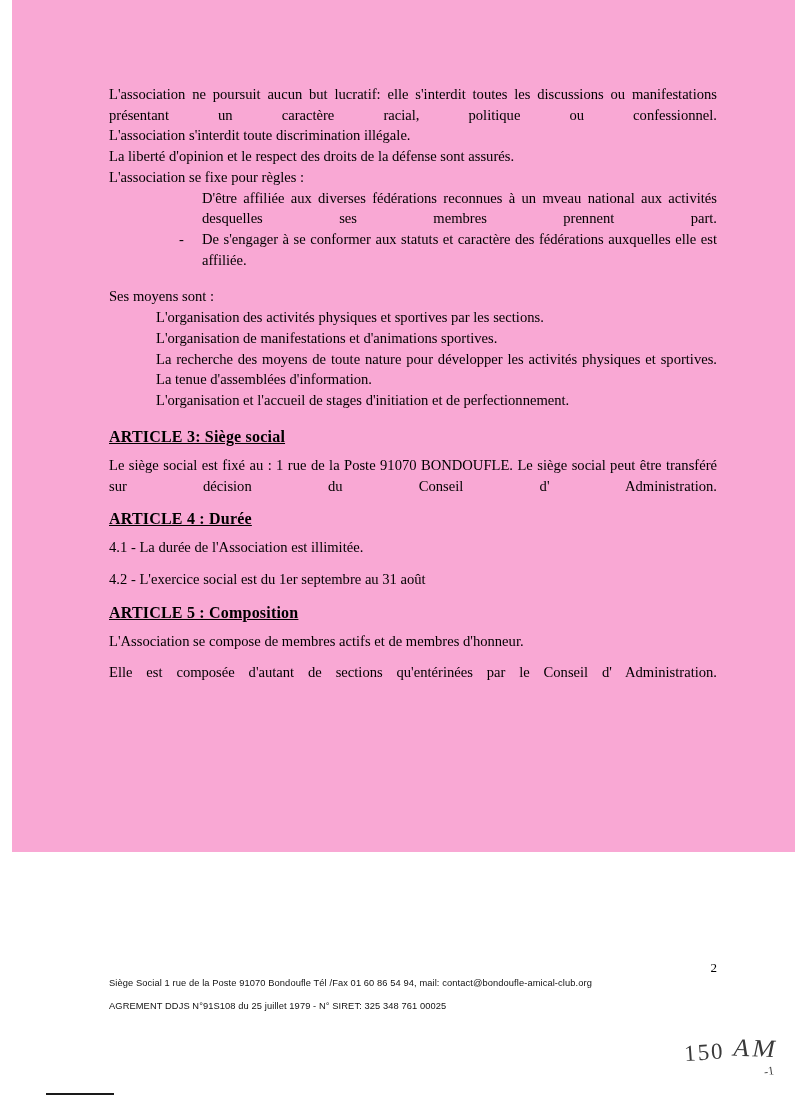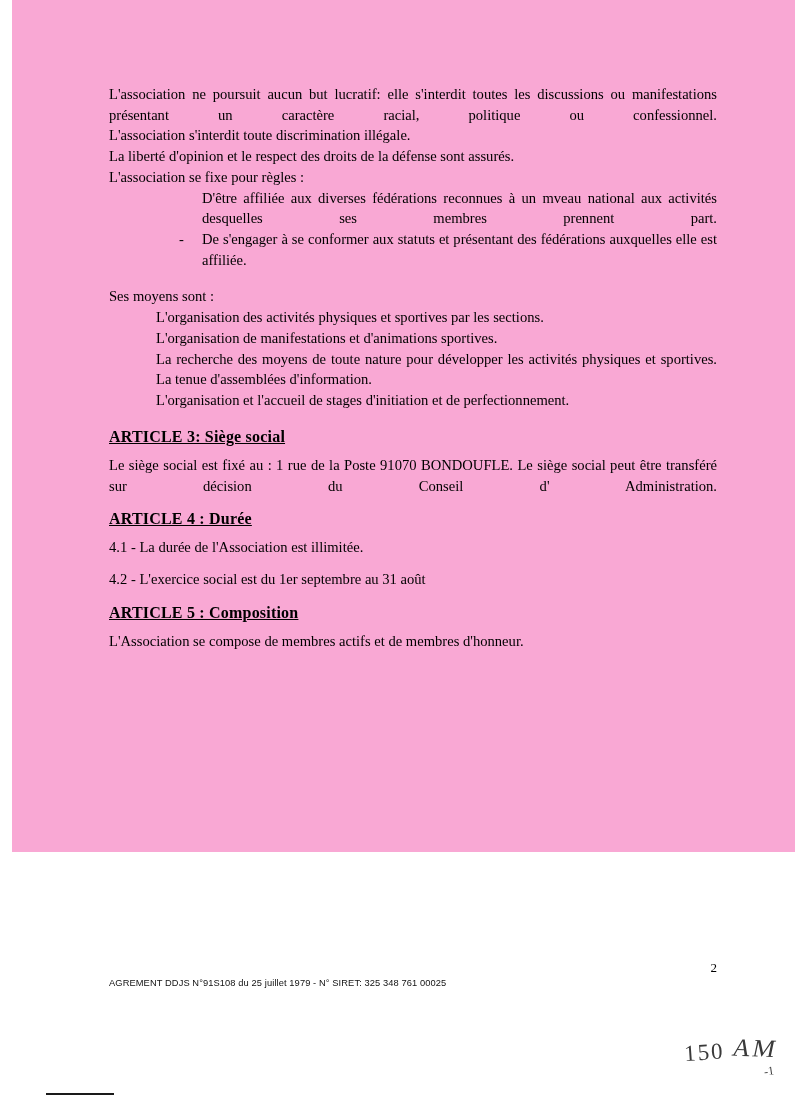--- a/index.html
+++ b/index.html
@@ -154,21 +154,21 @@
     <div class="para">L'association s'interdit toute discrimination illégale.</div>
 
     <div class="para">La liberté d'opinion et le respect des droits de la défense sont assurés.</div>
 
     <div class="para">L'association se fixe pour règles :</div>
 
     <div class="sub-block spread">D'être affiliée aux diverses fédérations reconnues à un mveau national aux activités desquelles ses membres prennent part.</div>
 
     <div class="dash-row">
       <span class="dash-mark">-</span>
-      <span class="dash-text spread">De s'engager à se conformer aux statuts et présentant des fédérations auxquelles elle est affiliée.</span>
+      <span class="dash-text spread">De s'engager à se conformer aux statuts et caractère des fédérations auxquelles elle est affiliée.</span>
     </div>
 
     <div class="para" style="margin-top:16px;">Ses moyens sont :</div>
 
     <div class="means-list">
       <div class="means-item">L'organisation des activités physiques et sportives par les sections.</div>
       <div class="means-item">L'organisation de manifestations et d'animations sportives.</div>
       <div class="means-item spread">La recherche des moyens de toute nature pour développer les activités physiques et sportives.</div>
       <div class="means-item">La tenue d'assemblées d'information.</div>
       <div class="means-item">L'organisation et l'accueil de stages d'initiation et de perfectionnement.</div>
@@ -176,26 +176,28 @@
 
     <div class="article-head" style="margin-top:17px;">ARTICLE 3:  Siège social</div>
     <div class="body-line spread">Le siège social est fixé au : 1 rue de la Poste 91070 BONDOUFLE. Le siège social peut être transféré sur décision du Conseil d' Administration.</div>
 
     <div class="article-head">ARTICLE 4 : Durée</div>
     <div class="body-line">4.1 - La durée de l'Association est illimitée.</div>
     <div class="body-line">4.2 -  L'exercice social est du 1er septembre au 31 août</div>
 
     <div class="article-head">ARTICLE 5 : Composition</div>
     <div class="body-line">L'Association se compose de membres actifs et de membres d'honneur.</div>
+    <div class="body-line spread">Elle est composée d'autant de sections qu'entérinées par le Conseil d' Administration.</div>
 
   </div>
 
   <div class="page-number">2</div>
 
   <div class="footer">
+    <div class="footer-line">Siège Social 1 rue de la Poste 91070 Bondoufle Tél /Fax 01 60 86 54 94, mail: contact@bondoufle-amical-club.org</div>
     <div class="footer-line">AGREMENT DDJS N°91S108 du 25 juillet 1979 -  N° SIRET: 325 348 761 00025</div>
   </div>
 
   <div class="handwriting">
     <span>150</span><span class="mark2">AM</span>
   </div>
   <div class="handwriting-tick">-1</div>
 
   <div class="bottom-rule"></div>
 

